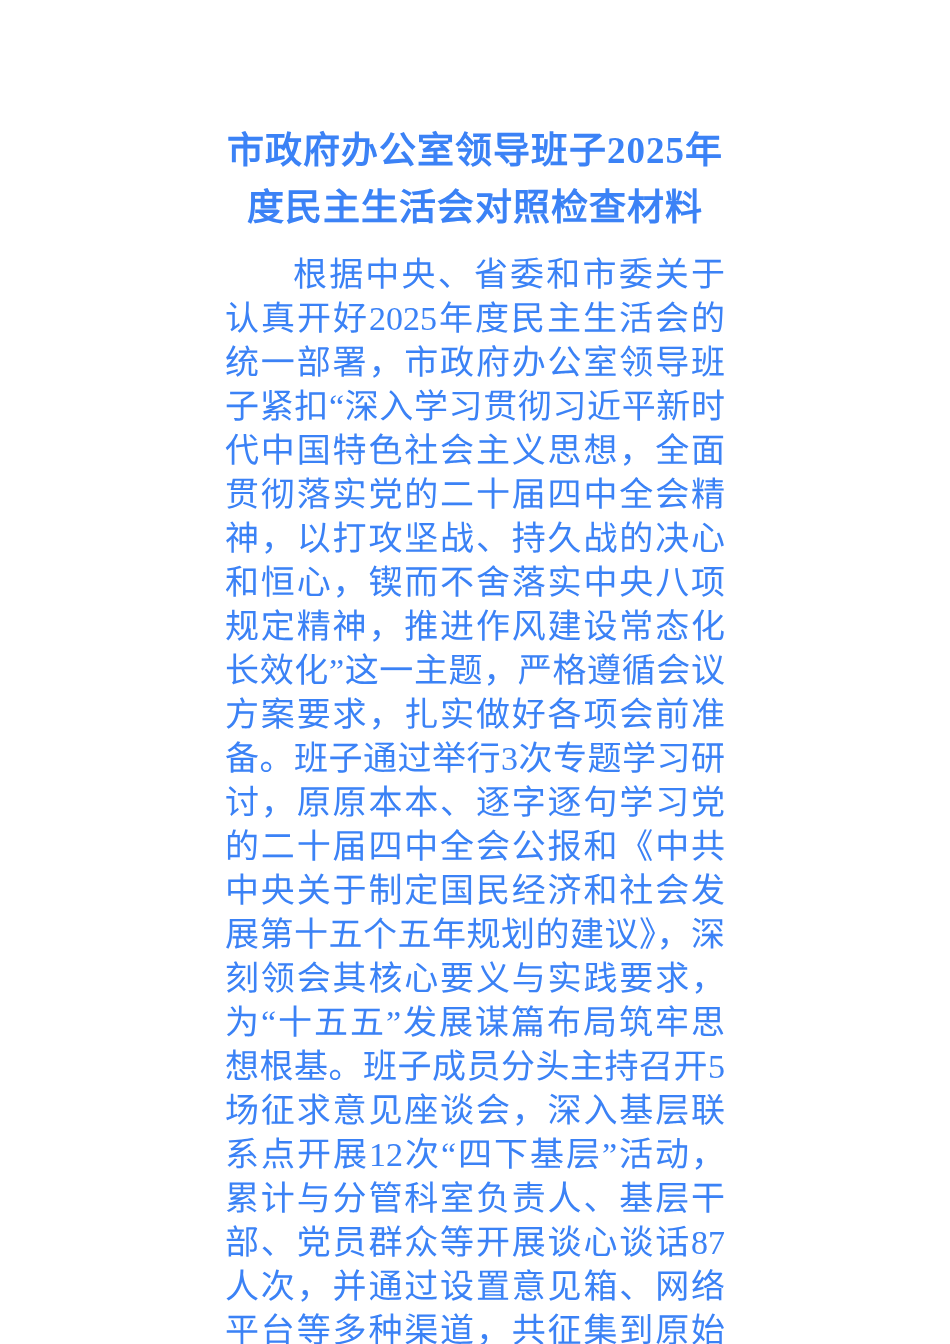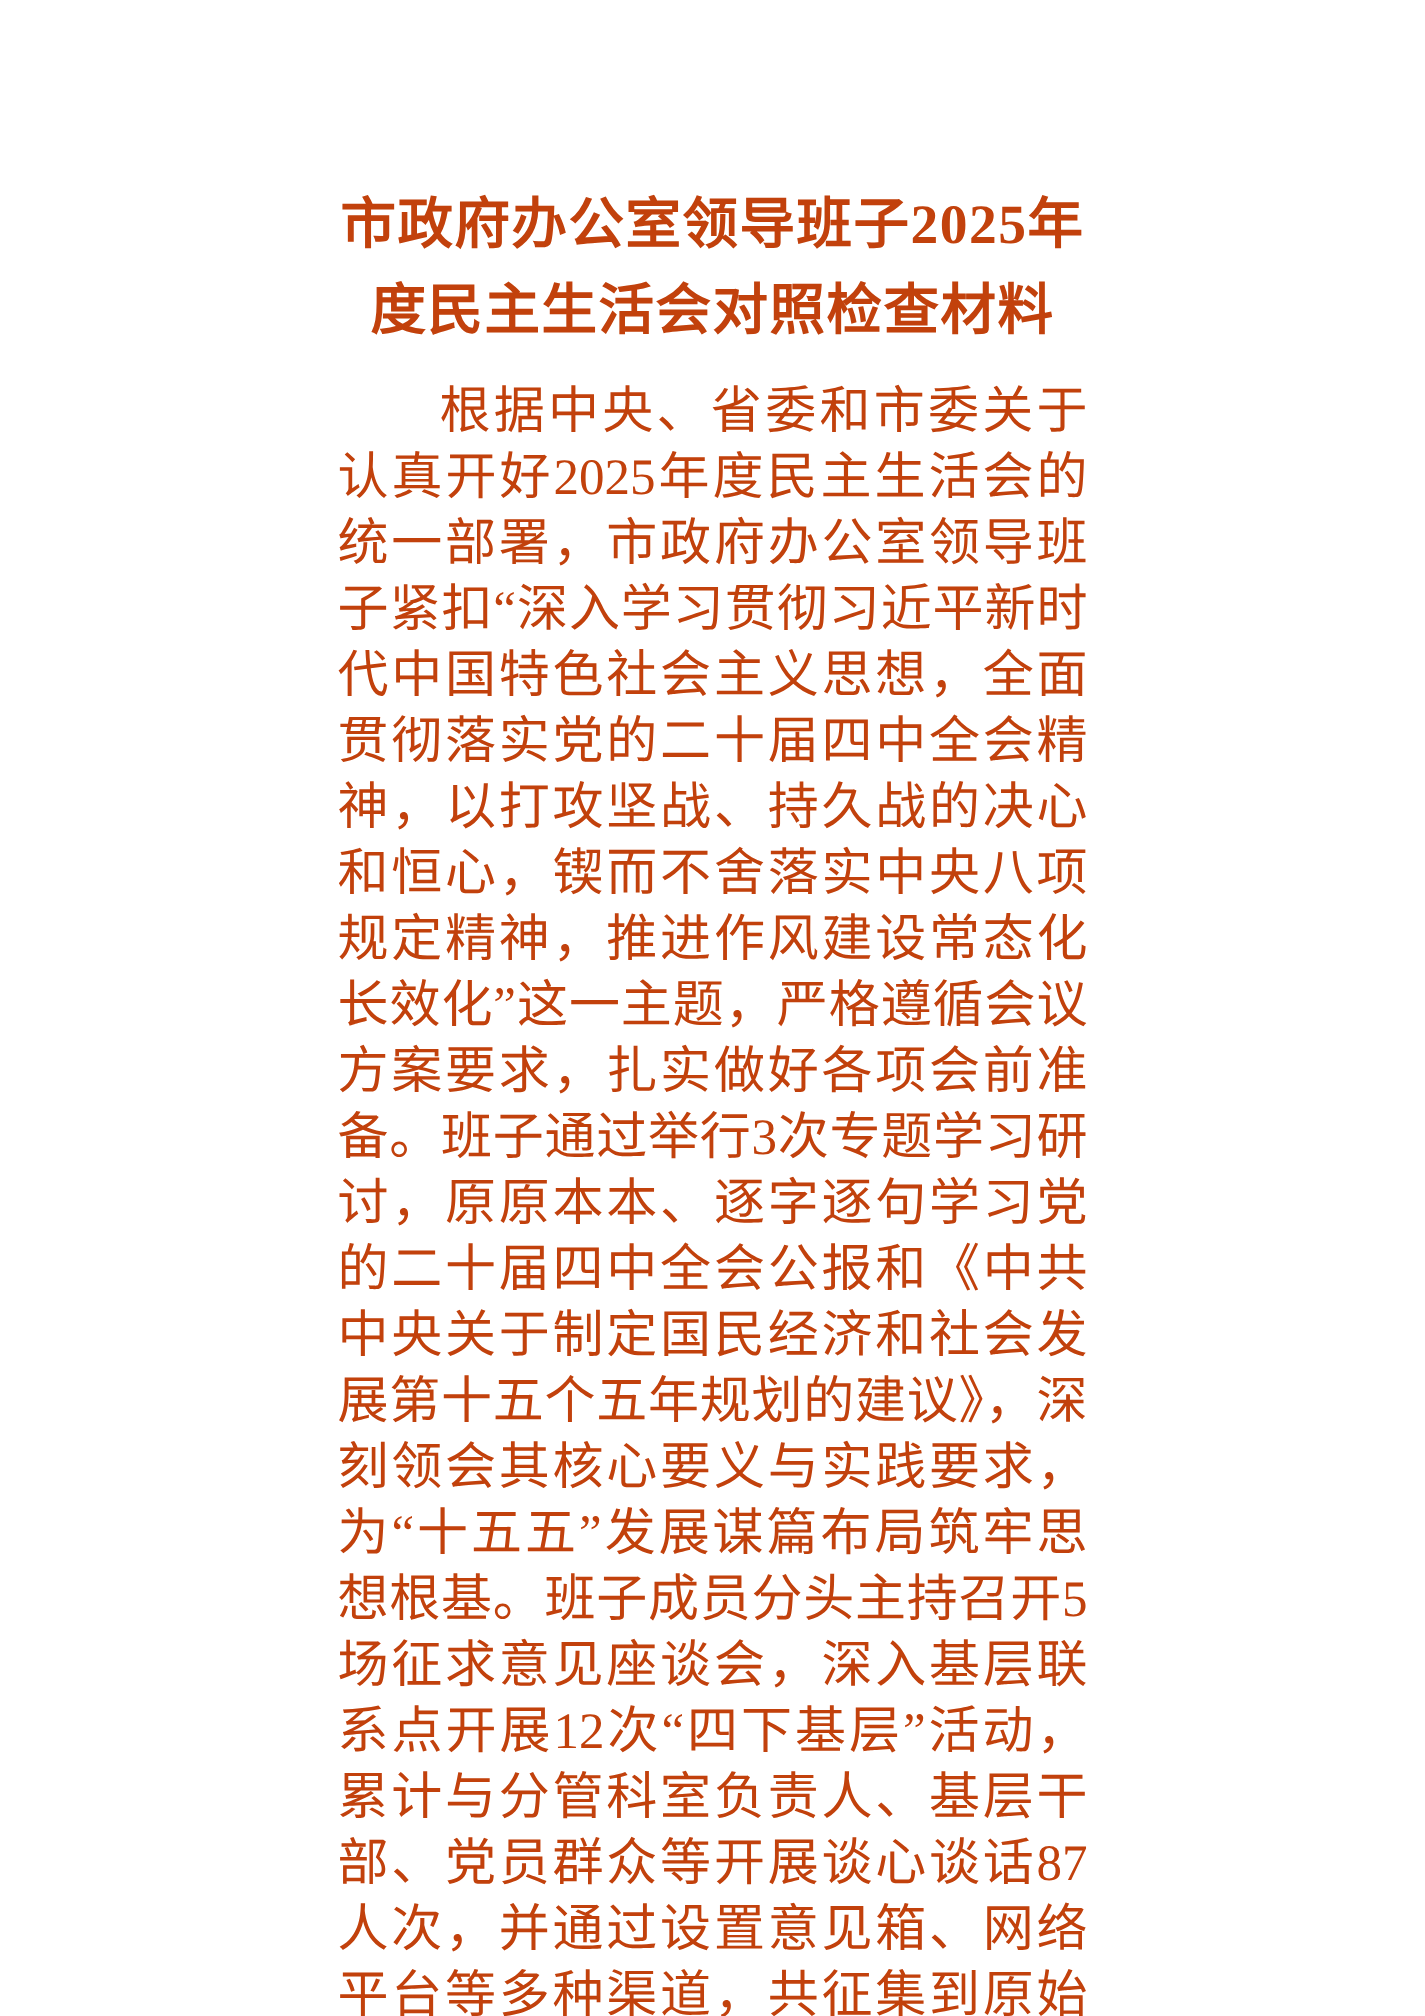--- a/index.html
+++ b/index.html
@@ -7,21 +7,21 @@
     margin: 0;
     padding: 0;
     background: #ffffff;
   }
   .page {
     position: relative;
     width: 780px;
     height: 1344px;
     margin: 0 auto;
     background: #ffffff;
-    color: #c2410c;
+    color: #3b82f6;
     box-sizing: border-box;
     padding: 122px 140px 0 140px;
     overflow: hidden;
     font-family: "Liberation Serif", "DejaVu Serif", serif;
   }
   .doc-title {
     margin: 0;
     font-family: "Liberation Serif", "DejaVu Serif", serif;
     font-weight: bold;
     font-size: 37px;

